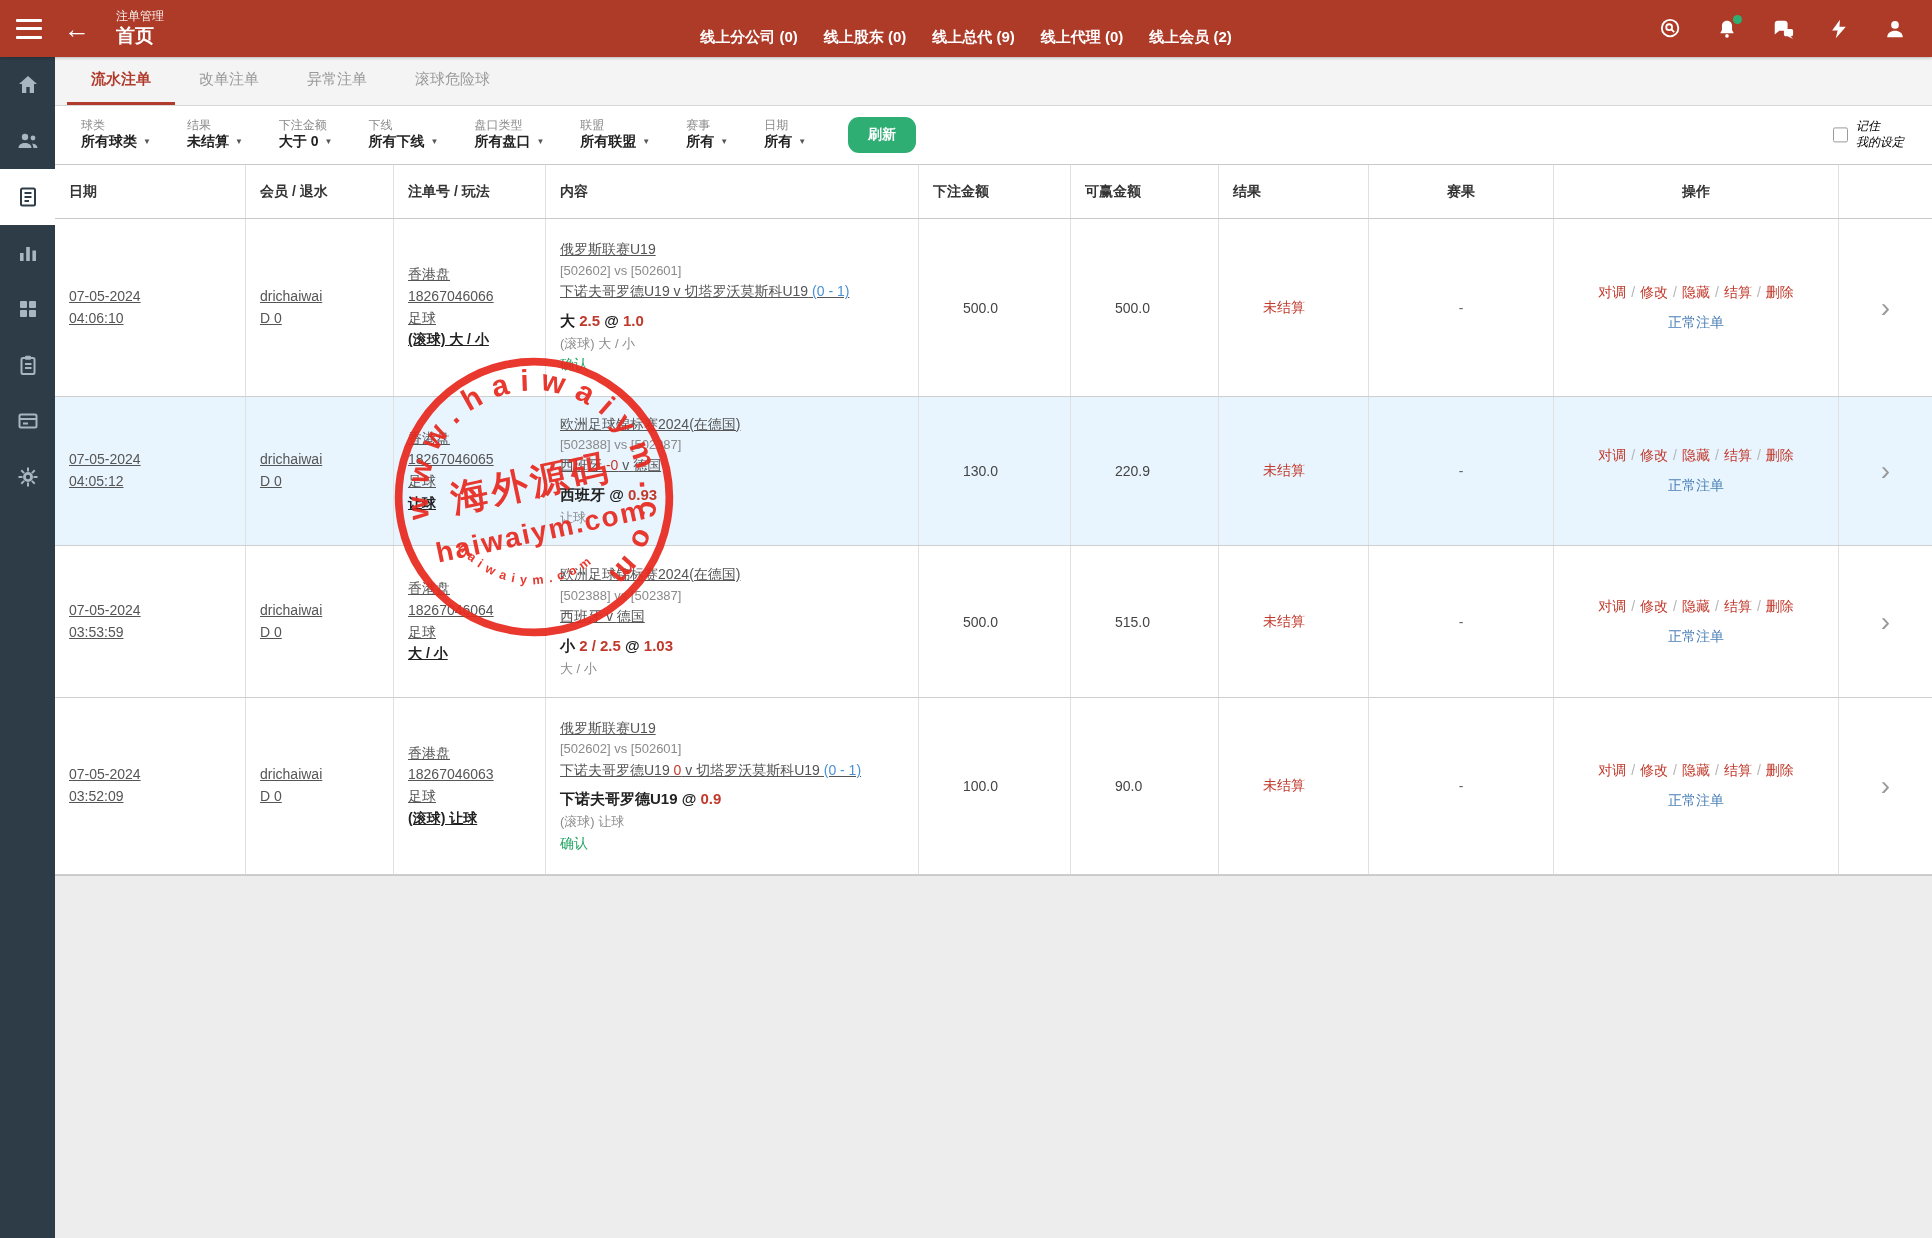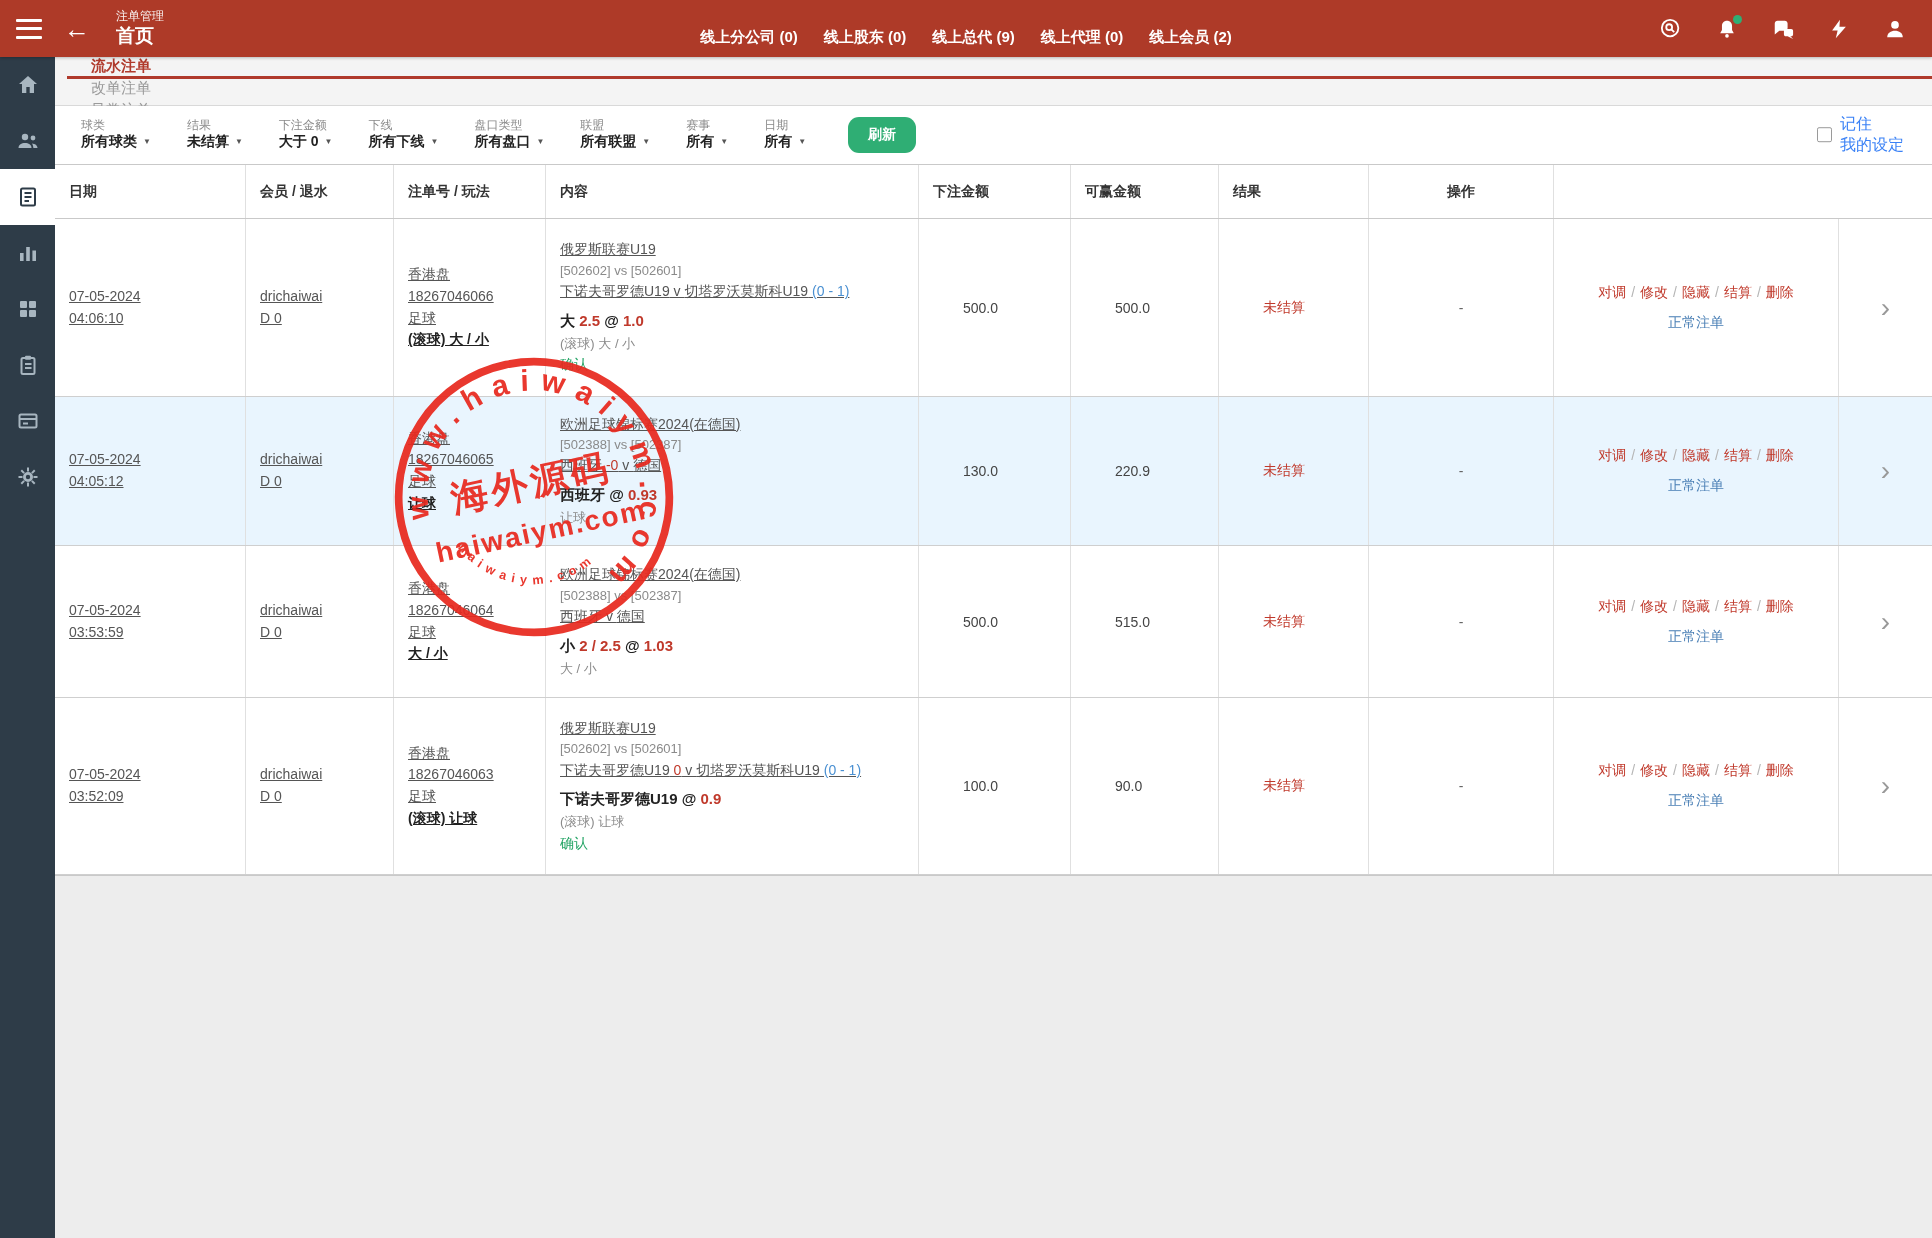--- a/index.html
+++ b/index.html
@@ -23,34 +23,34 @@
 
   
   .sidebar { position:fixed; top:57px; left:0; width:55px; bottom:0; background:#2e3c48; z-index:40; }
   .side-item { width:55px; height:56px; display:flex; align-items:center; justify-content:center; color:#a8b6c0; cursor:pointer; }
   .side-item svg { width:24px; height:24px; display:block; }
   .side-item.active { background:#ffffff; color:#2e3c48; }
 
   
   .content { position:absolute; top:57px; left:55px; width:1877px; }
 
-  .tabbar { height:49px; background:#f4f4f4; border-bottom:1px solid #d9d9d9; display:flex; align-items:stretch; padding-left:12px;flex-direction:column; }
+  .tabbar { height:49px; background:#f4f4f4; border-bottom:1px solid #d9d9d9; display:flex; align-items:stretch; padding-left:12px; }
   .tab { padding:0 24px; display:flex; align-items:center; font-size:15px; color:#9a9a9a; cursor:pointer; border-bottom:3px solid transparent; }
   .tab.active { color:#b03a2c; border-bottom-color:#b03a2c; font-weight:bold; }
 
   .filterbar { background:#fff; height:58px; display:flex; align-items:center; padding:0 26px; position:relative; }
   .filter { margin-right:36px; cursor:pointer; }
   .filter .flabel { font-size:12px; color:#8a8a8a; line-height:1.2; }
   .filter .fvalue { font-size:14px; font-weight:bold; color:#222; line-height:1.4; white-space:nowrap; }
   .caret { font-size:8px; color:#555; margin-left:6px; vertical-align:2px; }
   .refresh-btn { background:#2fae74; color:#fff; border:none; border-radius:11px; font-size:14px; font-weight:bold;
                  padding:9px 20px; cursor:pointer; margin-left:6px; font-family:"Liberation Sans", sans-serif; }
   .remember { position:absolute; right:28px; top:50%; transform:translateY(-50%); display:flex; align-items:center; gap:8px; }
   .checkbox { width:15px; height:15px; border:1px solid #9a9a9a; border-radius:2px; background:#fff; cursor:pointer; }
-  .remember-label { font-size:16px; color:#3b82f6; line-height:1.3; }
+  .remember-label { font-size:12px; color:#000000; line-height:1.3;font-style:italic; }
 
   
   .table { background:#fff; border-top:1px solid #c9c9c9; border-bottom:1px solid #c9c9c9; position:relative; }
   .trow { display:grid; grid-template-columns:191px 148px 152px 373px 152px 148px 150px 185px 285px 93px; }
   .cell { border-right:1px solid #e0e0e0; padding:10px 14px; display:flex; flex-direction:column; justify-content:center; }
   .trow .cell:last-child { border-right:none; }
   .thead .cell { font-size:14px; font-weight:bold; color:#333; height:53px; }
   .thead { border-bottom:1px solid #c9c9c9; }
   .drow { border-bottom:1px solid #cfcfcf; }
   .drow.hl { background:#e9f5fe; }
@@ -261,20 +261,21 @@
   <div class="table">
 
     <div class="trow thead">
       <div class="cell">日期</div>
       <div class="cell">会员 / 退水</div>
       <div class="cell">注单号 / 玩法</div>
       <div class="cell">内容</div>
       <div class="cell">下注金额</div>
       <div class="cell">可赢金额</div>
       <div class="cell">结果</div>
+      <div class="cell c-center">赛果</div>
       <div class="cell c-center">操作</div>
       <div class="cell"></div>
     </div>
 
     <div class="trow drow" style="min-height:178px;">
       <div class="cell">
         <div class="line t14">07-05-2024</div>
         <div class="line t14">04:06:10</div>
       </div>
       <div class="cell">

